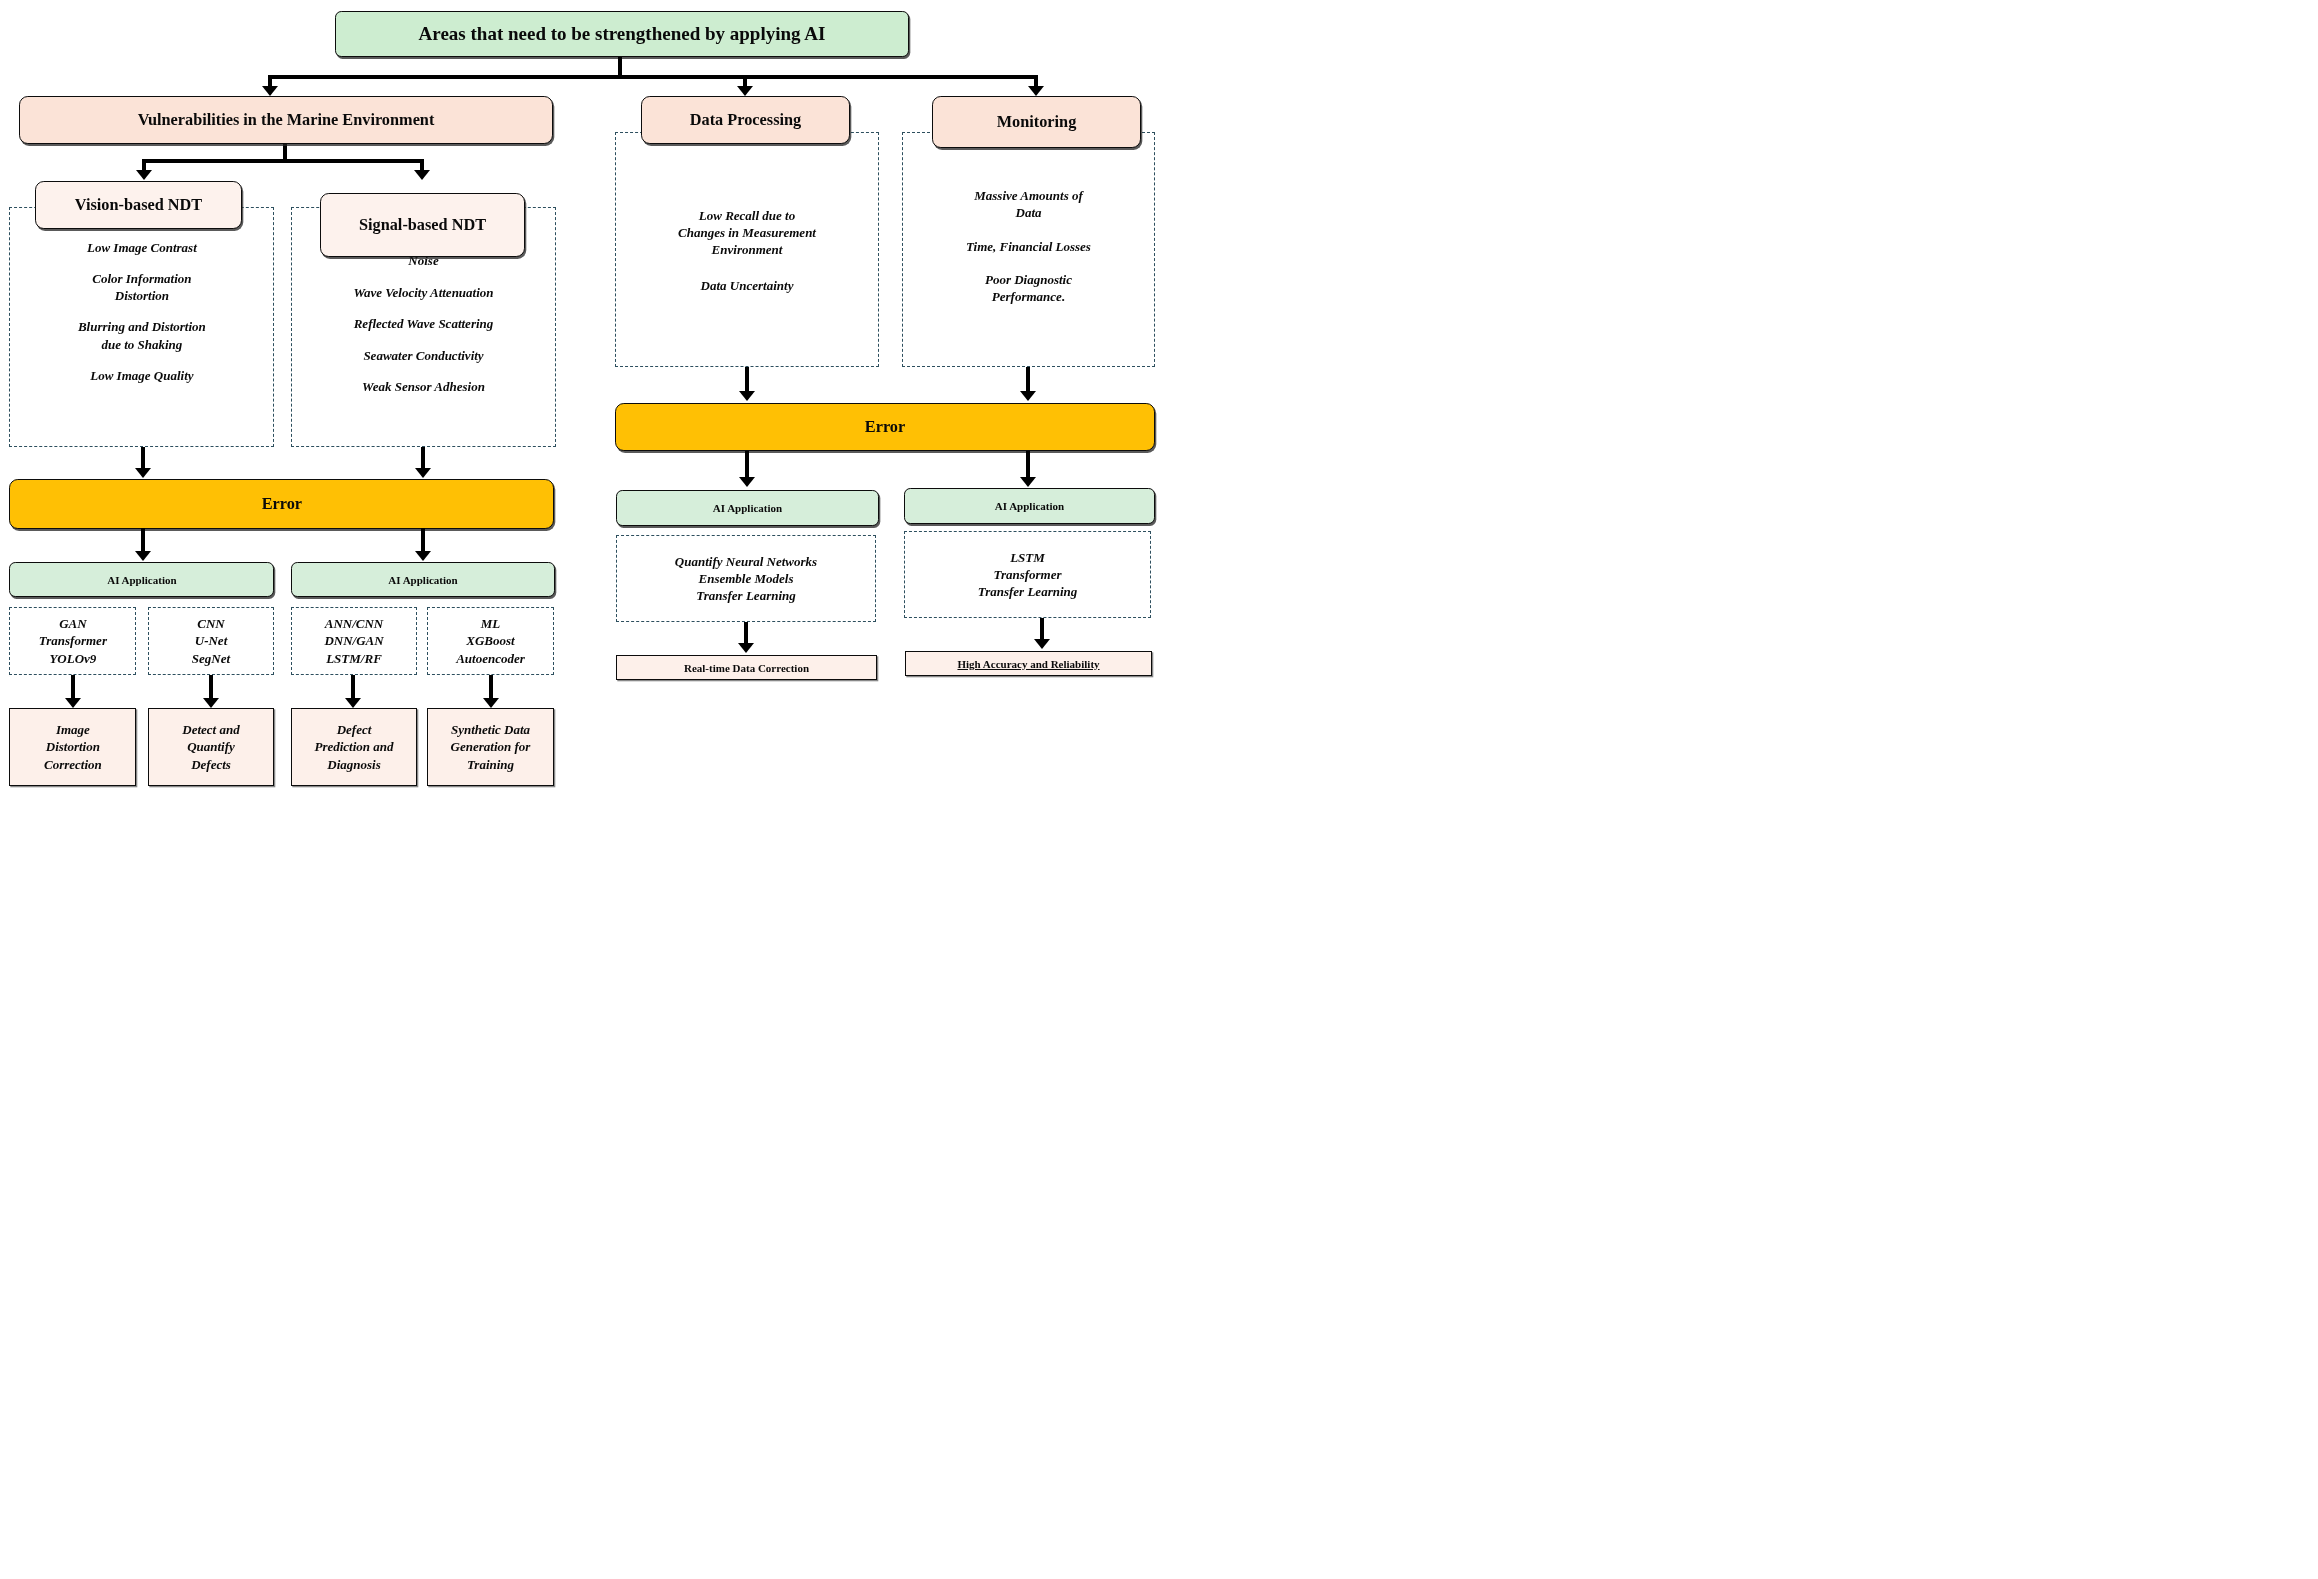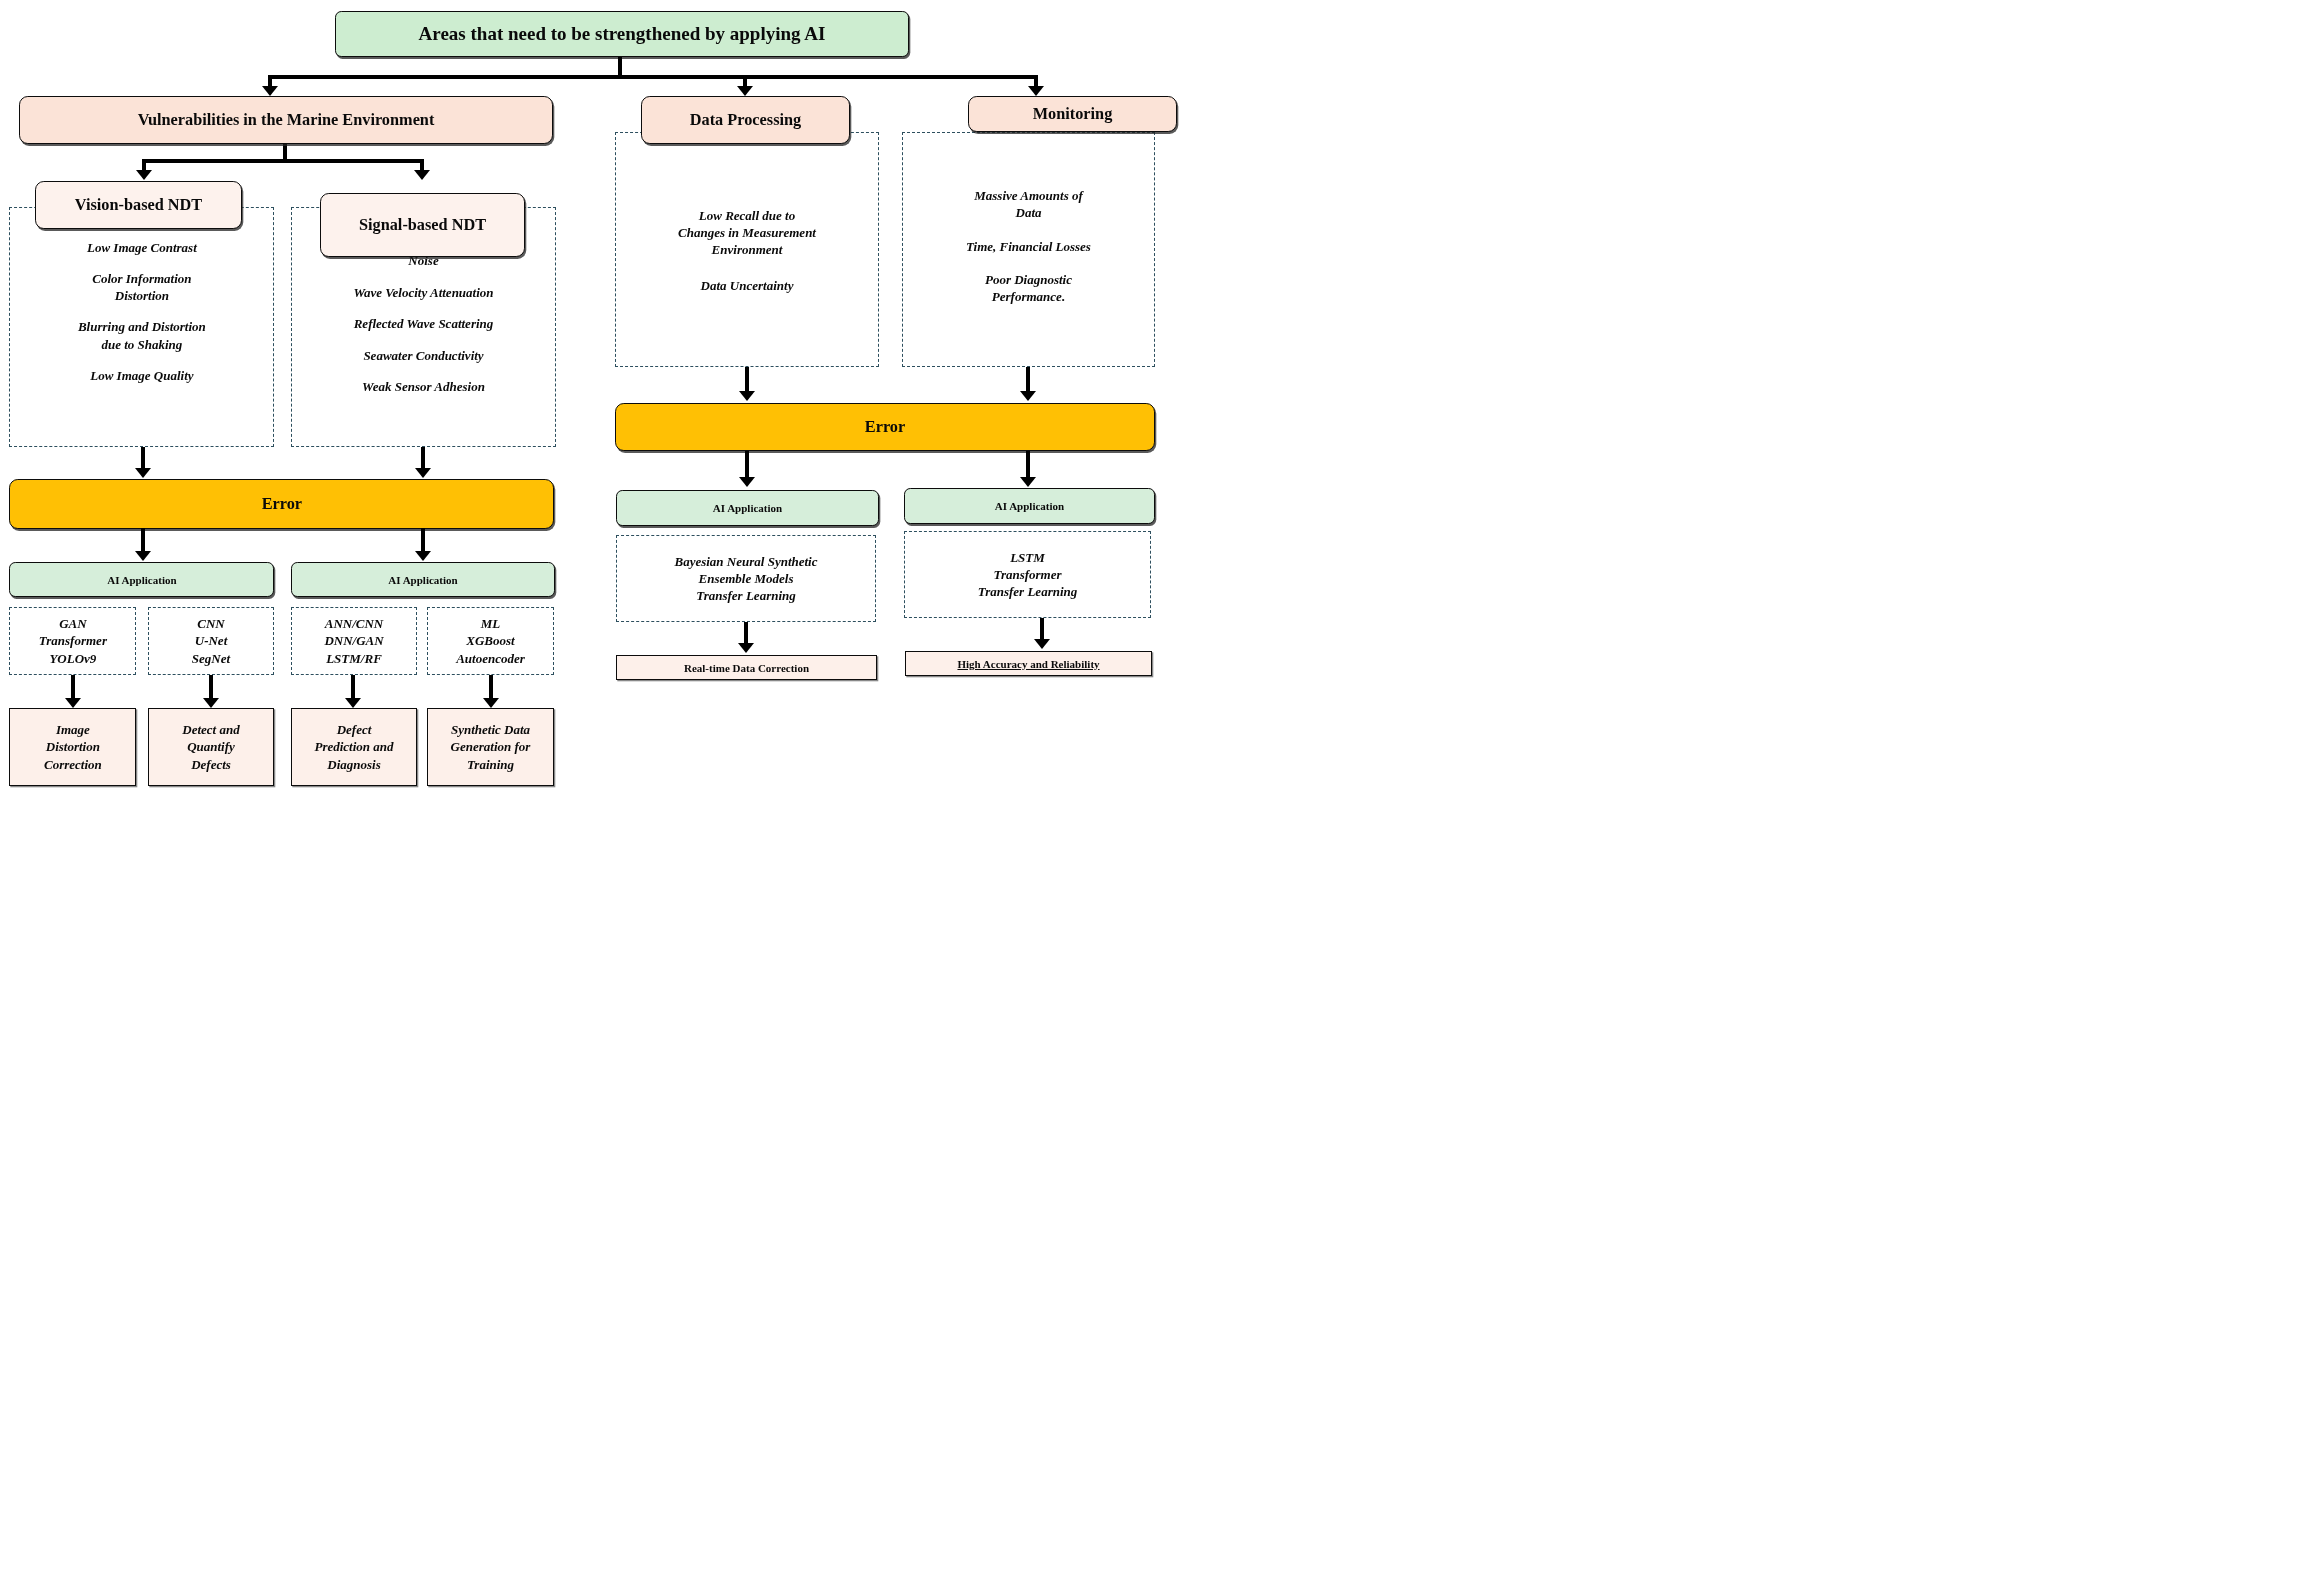--- a/index.html
+++ b/index.html
@@ -51,21 +51,21 @@
   <div class="arrow" style="left:268px;top:79px;height:7px;"></div>
   <div class="arrow" style="left:743px;top:79px;height:7px;"></div>
   <div class="arrow" style="left:1034px;top:79px;height:7px;"></div>
 
   <div class="box pink r12 f26 z3" style="left:19px;top:96px;width:534px;height:48px;">
     <span>Vulnerabilities in the Marine Environment</span>
   </div>
   <div class="box pink r12 f26 z3" style="left:641px;top:96px;width:209px;height:48px;">
     <span>Data Processing</span>
   </div>
-  <div class="box pink r12 f26 z3" style="left:932px;top:96px;width:209px;height:36px;margin-left:36px;">
+  <div class="box pink r12 f26 z3" style="left:932px;top:96px;width:209px;height:52px;">
     <span>Monitoring</span>
   </div>
 
   <div class="vline" style="left:283px;top:144px;width:3.8px;height:16.3px;"></div>
   <div class="hline" style="left:142px;top:159px;width:282px;height:4.4px;"></div>
   <div class="arrow" style="left:142px;top:163px;height:7px;"></div>
   <div class="arrow" style="left:420px;top:163px;height:7px;"></div>
 
   <div class="box softpink r12 f26 z3" style="left:35px;top:181px;width:207px;height:48px;">
     <span>Vision-based NDT</span>
@@ -181,21 +181,21 @@
   <div class="arrow" style="left:1026px;top:451px;height:26px;"></div>
 
   <div class="box aigreen r10 f24" style="left:616px;top:490px;width:263px;height:36px;">
     <span>AI Application</span>
   </div>
   <div class="box aigreen r10 f24" style="left:904px;top:488px;width:251px;height:36px;">
     <span>AI Application</span>
   </div>
 
   <div class="dashedbox f23" style="left:616px;top:535px;width:260px;height:87px;justify-content:center;">
-    <div class="pre">Bayesian Neural Synthetic
+    <div class="pre">Quantify Neural Networks
 Ensemble Models
 Transfer Learning</div>
   </div>
   <div class="dashedbox f23" style="left:904px;top:531px;width:247px;height:87px;justify-content:center;">
     <div class="pre">LSTM
 Transformer
 Transfer Learning</div>
   </div>
 
   <div class="arrow" style="left:744px;top:622px;height:21.3px;"></div>

